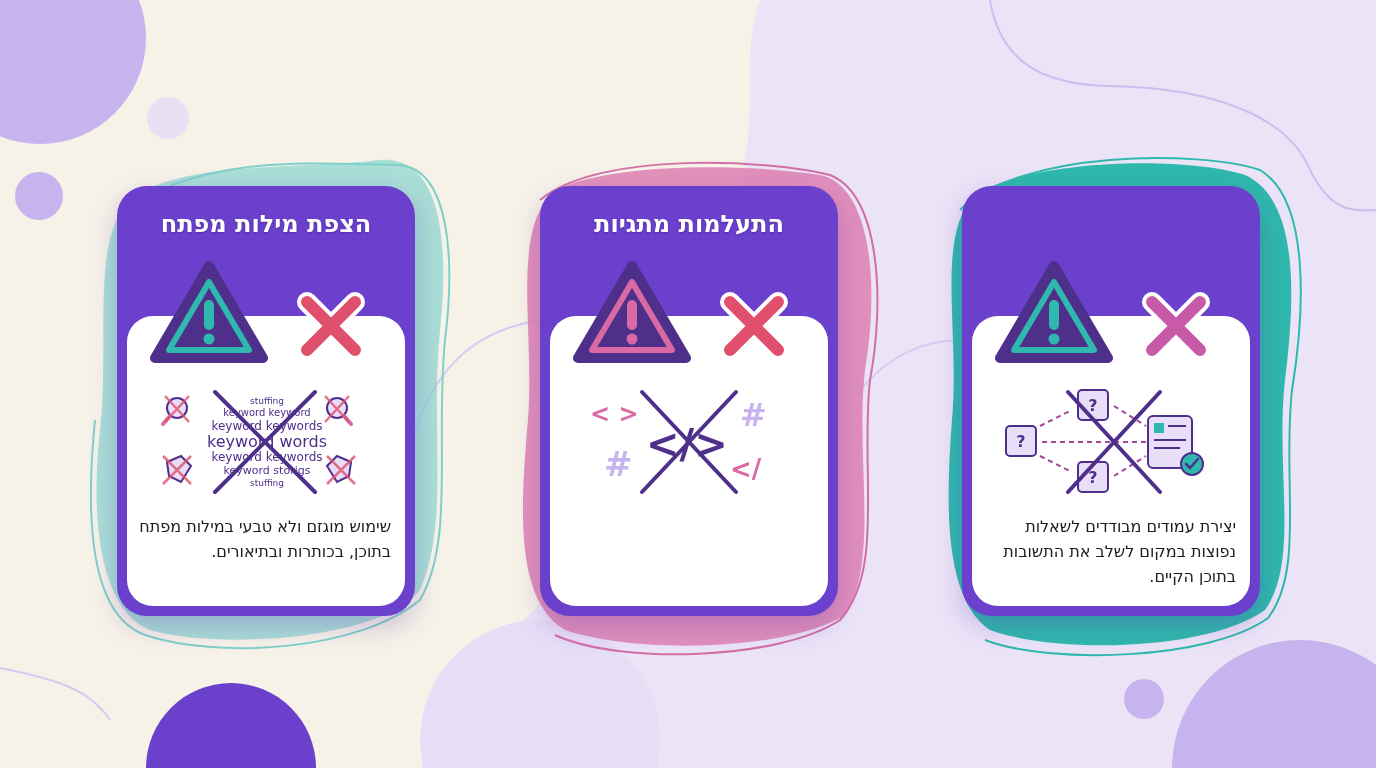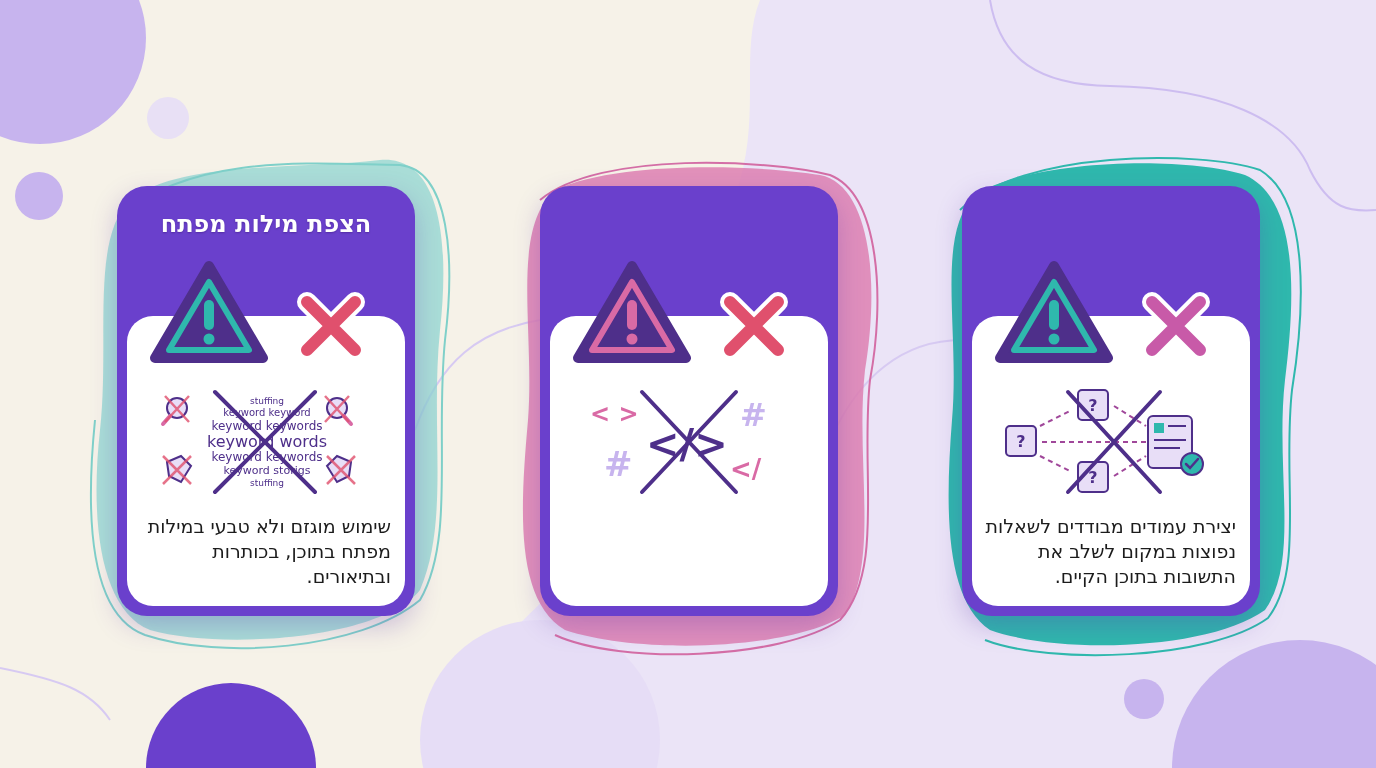--- a/index.html
+++ b/index.html
@@ -61,21 +61,21 @@
     left: 40px; top: 200px;
     width: 220px; height: 112px;
   }
   .card-desc {
     position: absolute;
     right: 24px; left: 22px; top: 328px;
     direction: rtl;
     text-align: right;
     color: #1c1c1c;
     font-family: "DejaVu Sans", sans-serif;
-    font-size: 19px;
+    font-size: 16px;
     line-height: 25px;
   }
 </style>
 </head>
 <body>
 
 <div class="bg-layer">
   <svg viewBox="0 0 1376 768" xmlns="http://www.w3.org/2000/svg">
 
     <path d="M760 0 L1376 0 L1376 768 L430 768 C470 640 560 600 620 520 C700 420 700 300 740 180 C760 110 740 50 760 0 Z" fill="#ebe4f7"></path>
@@ -147,20 +147,21 @@
         <text x="110" y="100" font-size="9">stuffing</text>
       </g>
       <path d="M58 6 L158 106 M158 6 L58 106" stroke="#4e2f8a" stroke-width="4" stroke-linecap="round"></path>
     </svg>
     <div class="card-desc">שימוש מוגזם ולא טבעי במילות מפתח בתוכן, בכותרות ובתיאורים.</div>
   </div>
 </div>
 
 <div class="card-wrap c2">
   <div class="card">
+    <div class="card-title">התעלמות מתגיות</div>
     <div class="card-body"></div>
     <svg class="warn-icon" viewBox="0 0 120 104">
       <path d="M60 6 L114 98 L6 98 Z" fill="#4e2f8a" stroke="#4e2f8a" stroke-width="10" stroke-linejoin="round"></path>
       <path d="M60 22 L100 90 L20 90 Z" fill="none" stroke="#d96aa5" stroke-width="6" stroke-linejoin="round"></path>
       <rect x="55" y="40" width="10" height="30" rx="5" fill="#d96aa5"></rect>
       <circle cx="60" cy="79" r="5.5" fill="#d96aa5"></circle>
     </svg>
     <svg class="x-icon" viewBox="0 0 72 72">
       <path d="M12 12 L60 60 M60 12 L12 60" stroke="#ffffff" stroke-width="20" stroke-linecap="round"></path>
       <path d="M12 12 L60 60 M60 12 L12 60" stroke="#e0506d" stroke-width="12" stroke-linecap="round"></path>

